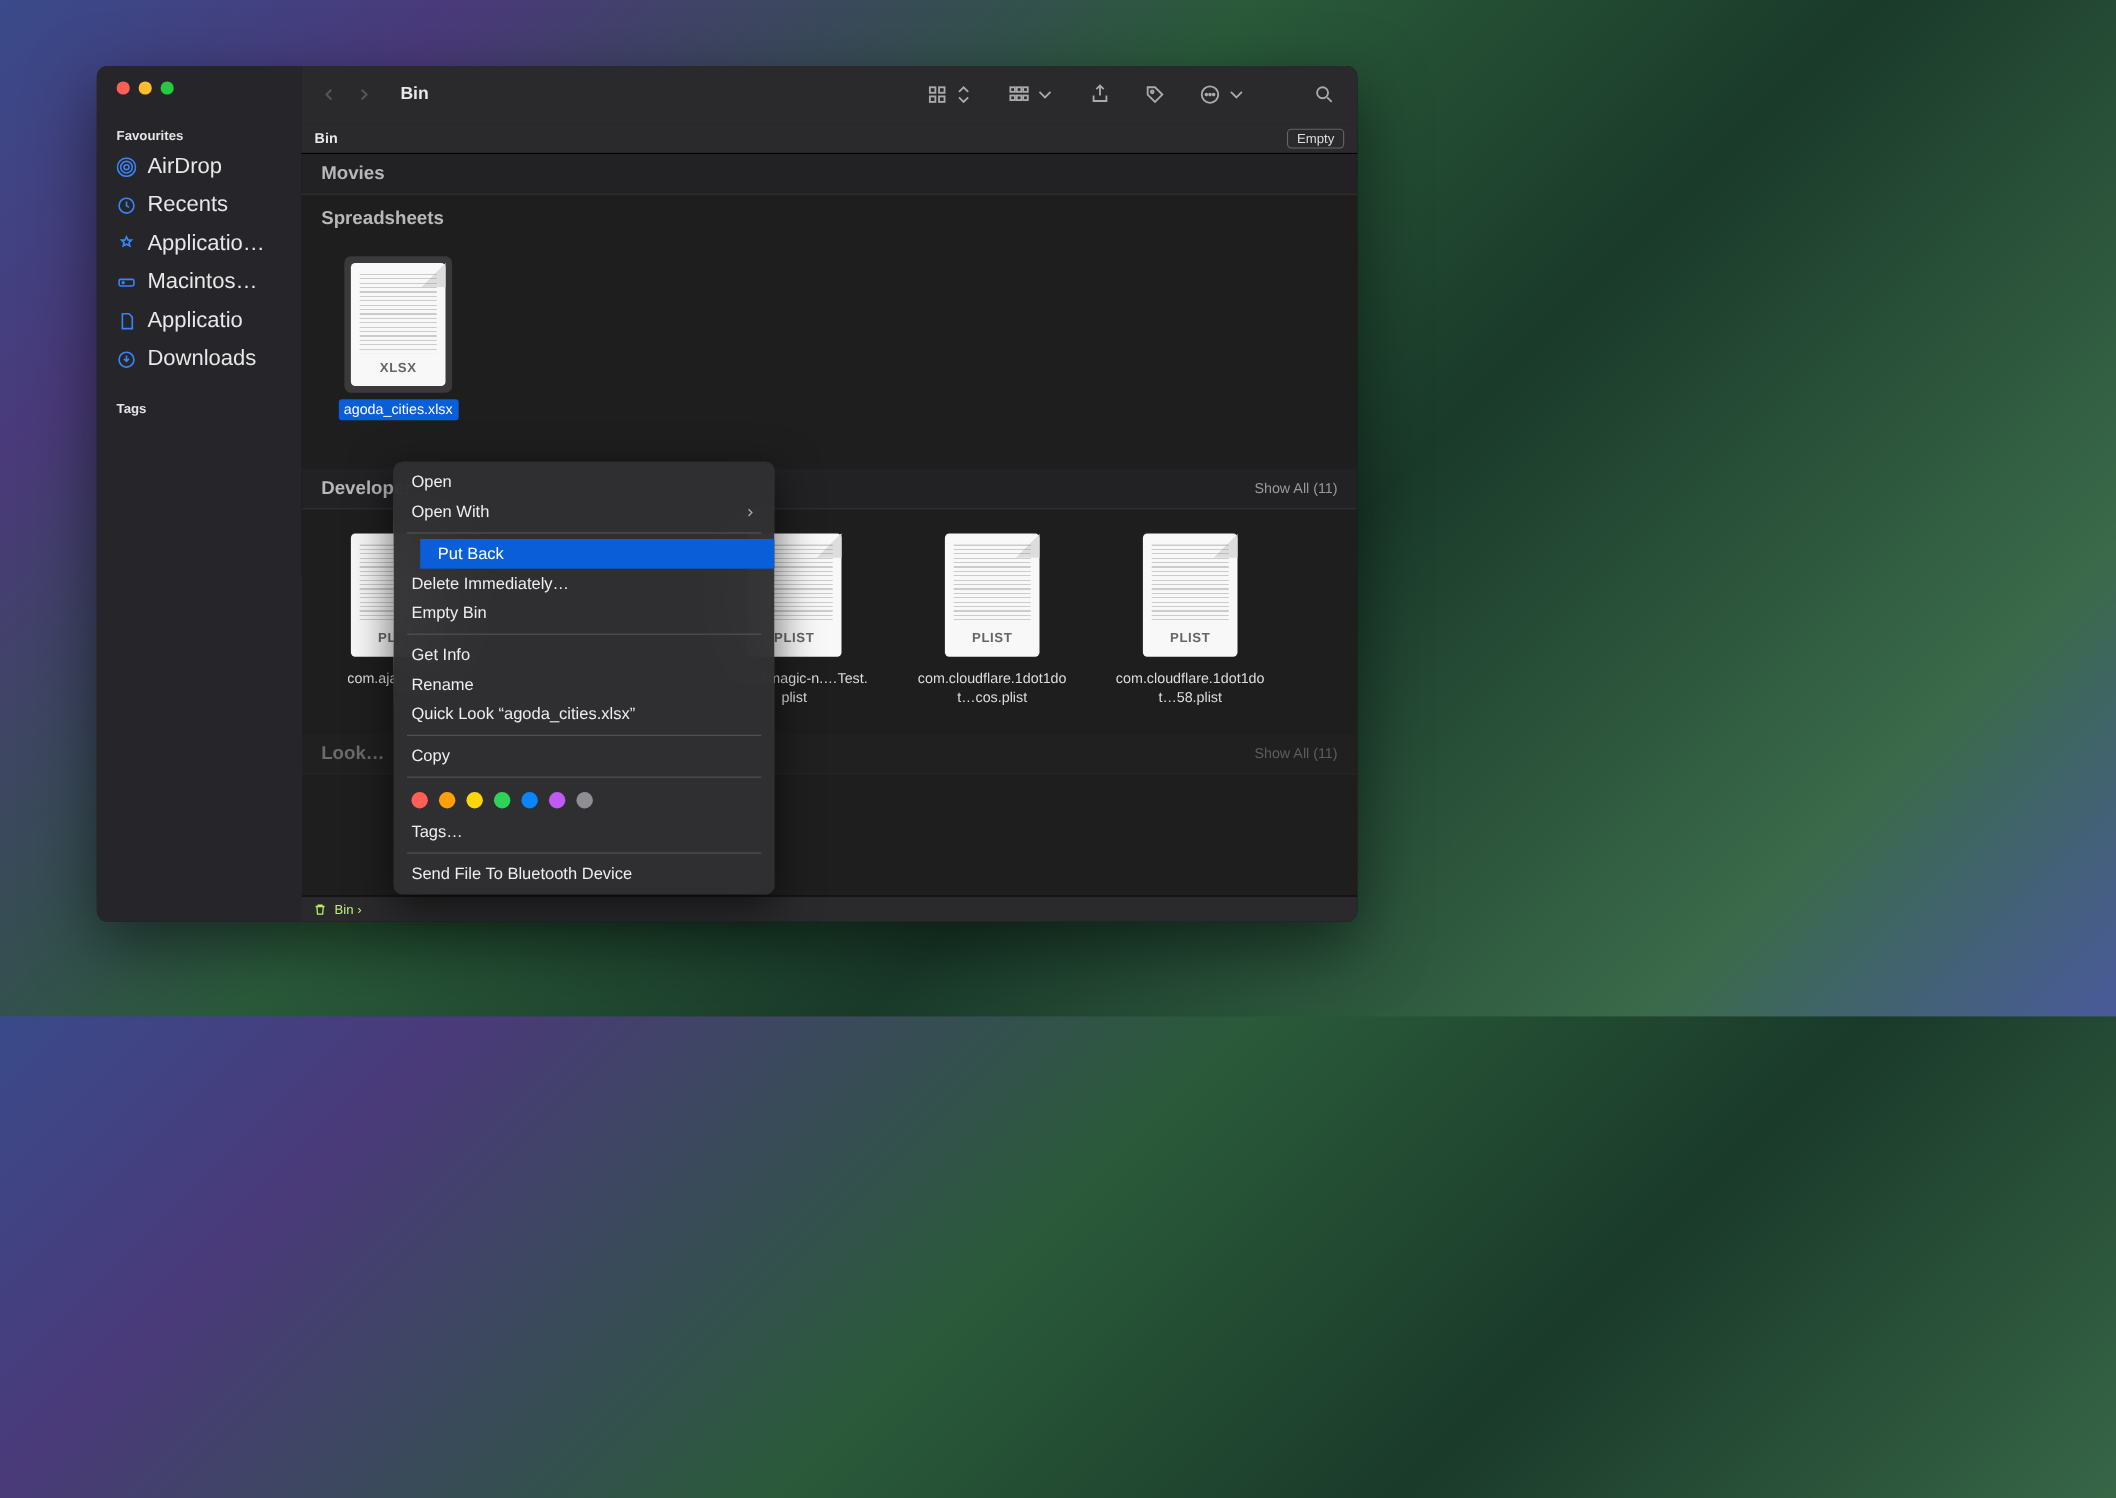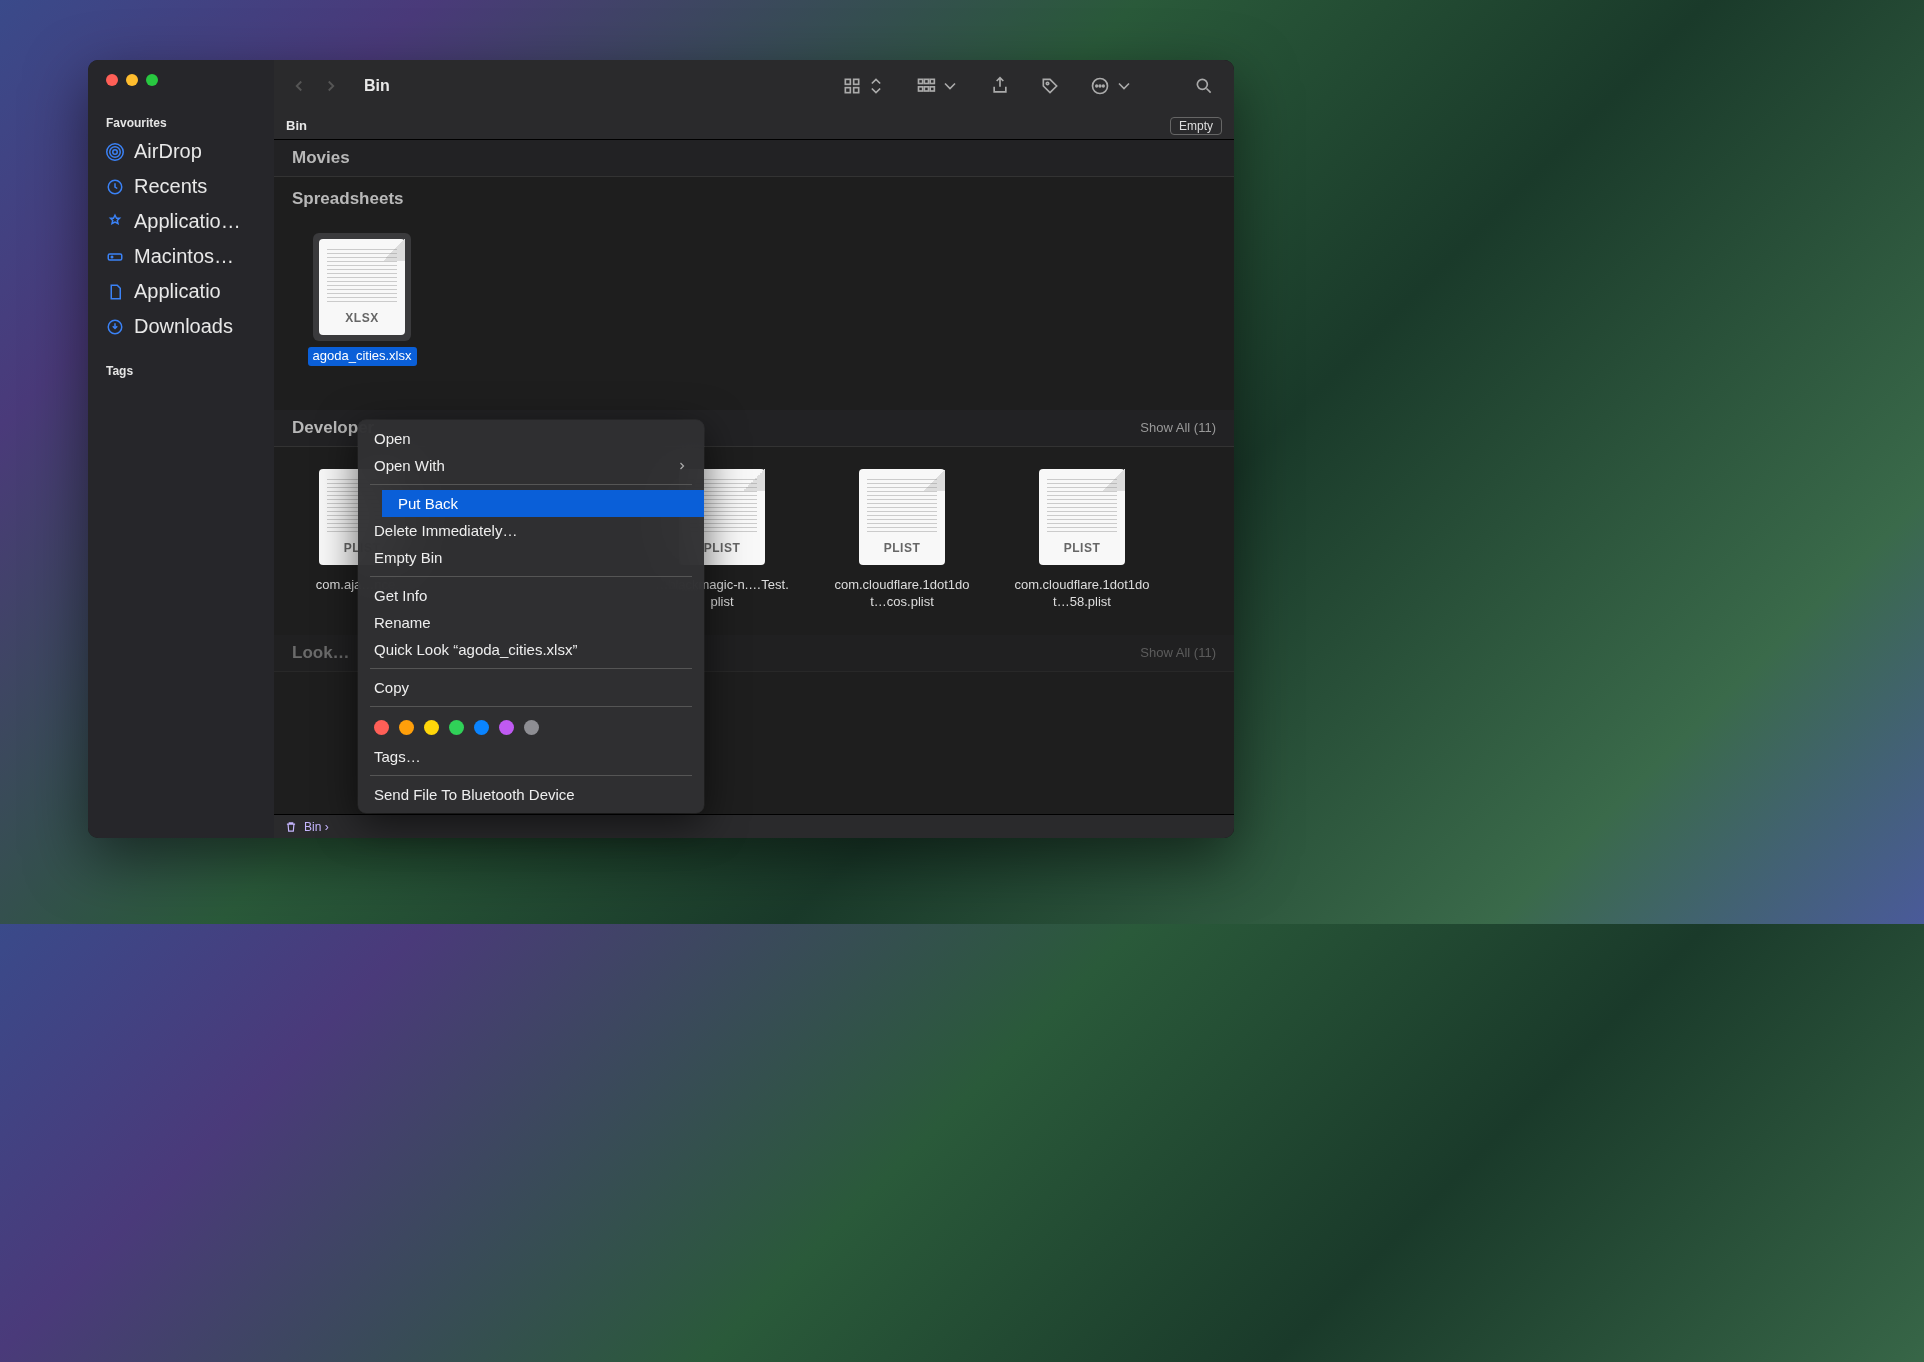--- a/index.html
+++ b/index.html
@@ -130,21 +130,21 @@
 }
 .file-item {
   width:140px;
   display:flex;
   flex-direction:column;
   align-items:center;
   gap:6px;
 }
 .file-icon {
   width:86px;
-  height:96px;
+  height:112px;
   background:#f8f8f8;
   border-radius:4px;
   position:relative;
   display:flex;
   align-items:flex-end;
   justify-content:center;
   padding-bottom:10px;
 }
 .file-icon::before {
   content:"";
@@ -179,21 +179,21 @@
 }
 
 .pathbar-bottom {
   height:24px;
   border-top:1px solid #000;
   background:#2a2a2c;
   display:flex;
   align-items:center;
   padding:0 10px;
   gap:6px;
-  color:#c4b5fd;
+  color:#bef264;
   font-size:12px;
 }
 .pathbar-bottom .trash-icon { width:14px; height:14px; }
 
 
 .ctx-menu {
   position:absolute;
   top:420px;
   left:358px;
   width:346px;

